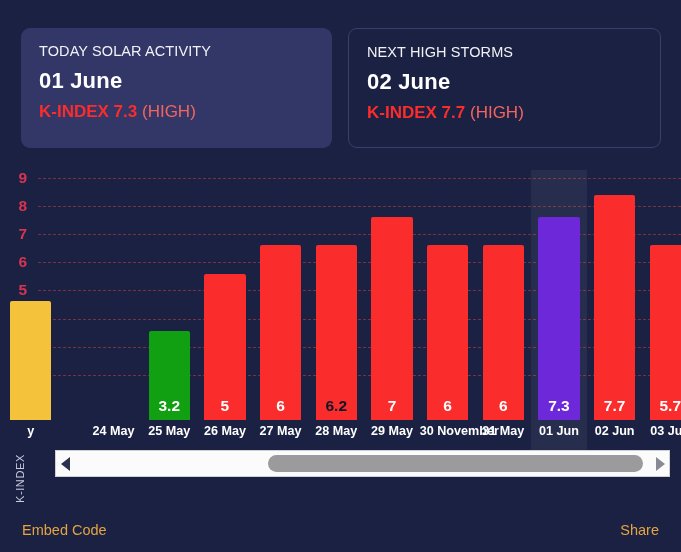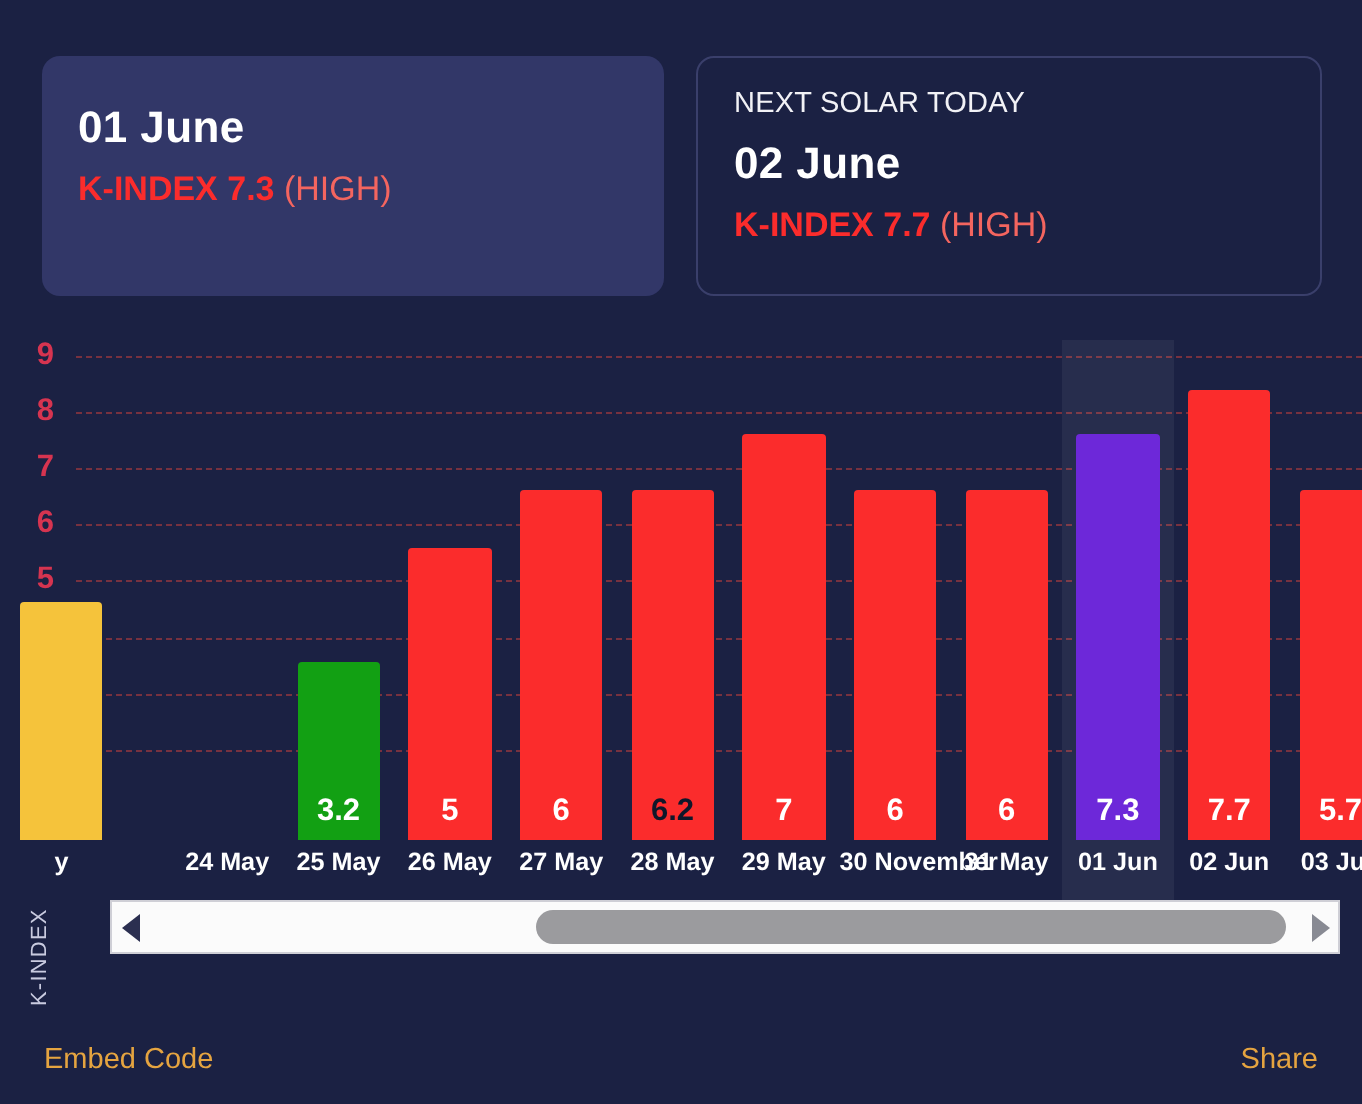--- a/index.html
+++ b/index.html
@@ -246,29 +246,30 @@
     line-height: 18px;
     cursor: pointer;
   }
 </style>
 </head>
 <body>
 
 <div class="cards">
 
   <div class="card card--today">
+    <div class="card-title">TODAY SOLAR ACTIVITY</div>
     <div class="card-date">01 June</div>
     <div class="card-kindex">
       <span>K-INDEX 7.3</span>
       <span class="level">(HIGH)</span>
     </div>
   </div>
 
   <div class="card card--next">
-    <div class="card-title">NEXT SOLAR TODAY</div>
+    <div class="card-title">NEXT HIGH STORMS</div>
     <div class="card-date">02 June</div>
     <div class="card-kindex">
       <span>K-INDEX 7.7</span>
       <span class="level">(HIGH)</span>
     </div>
   </div>
 
 </div>
 
 <div class="chart-wrap">

